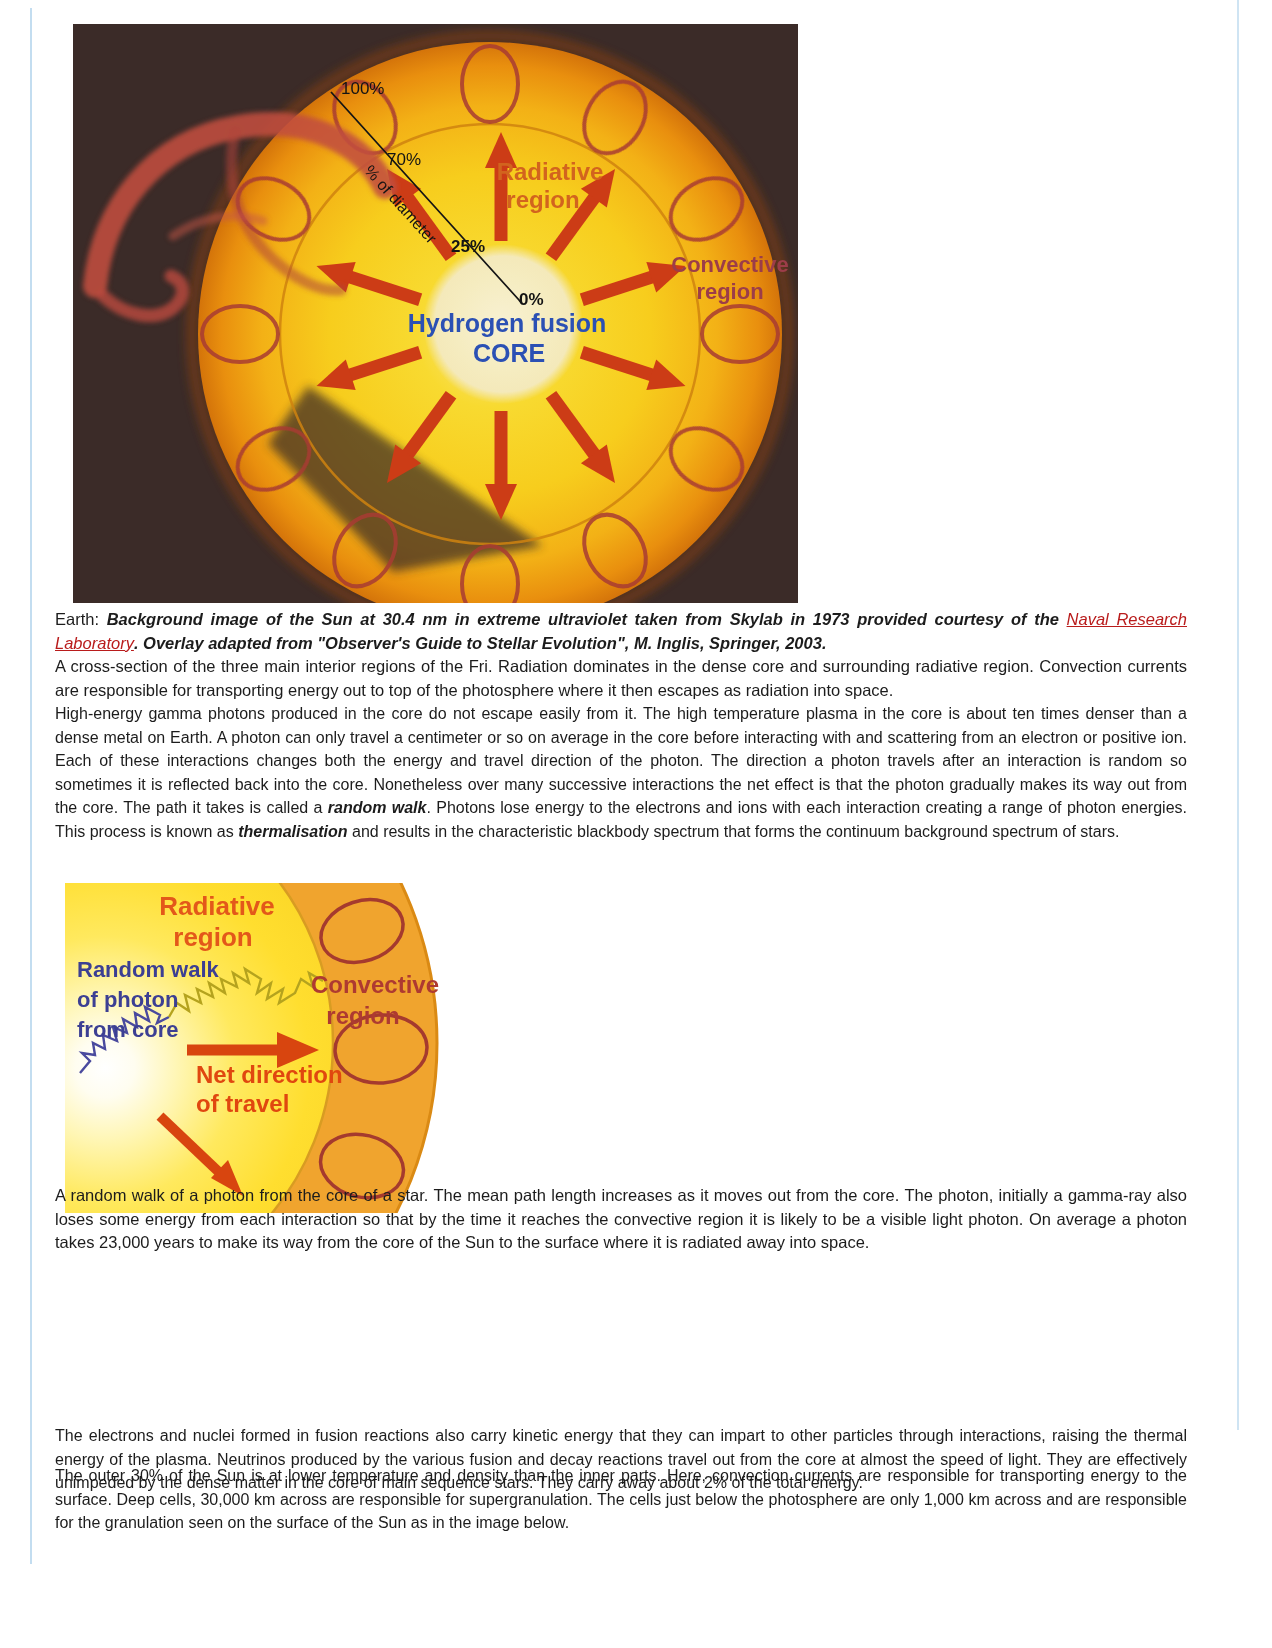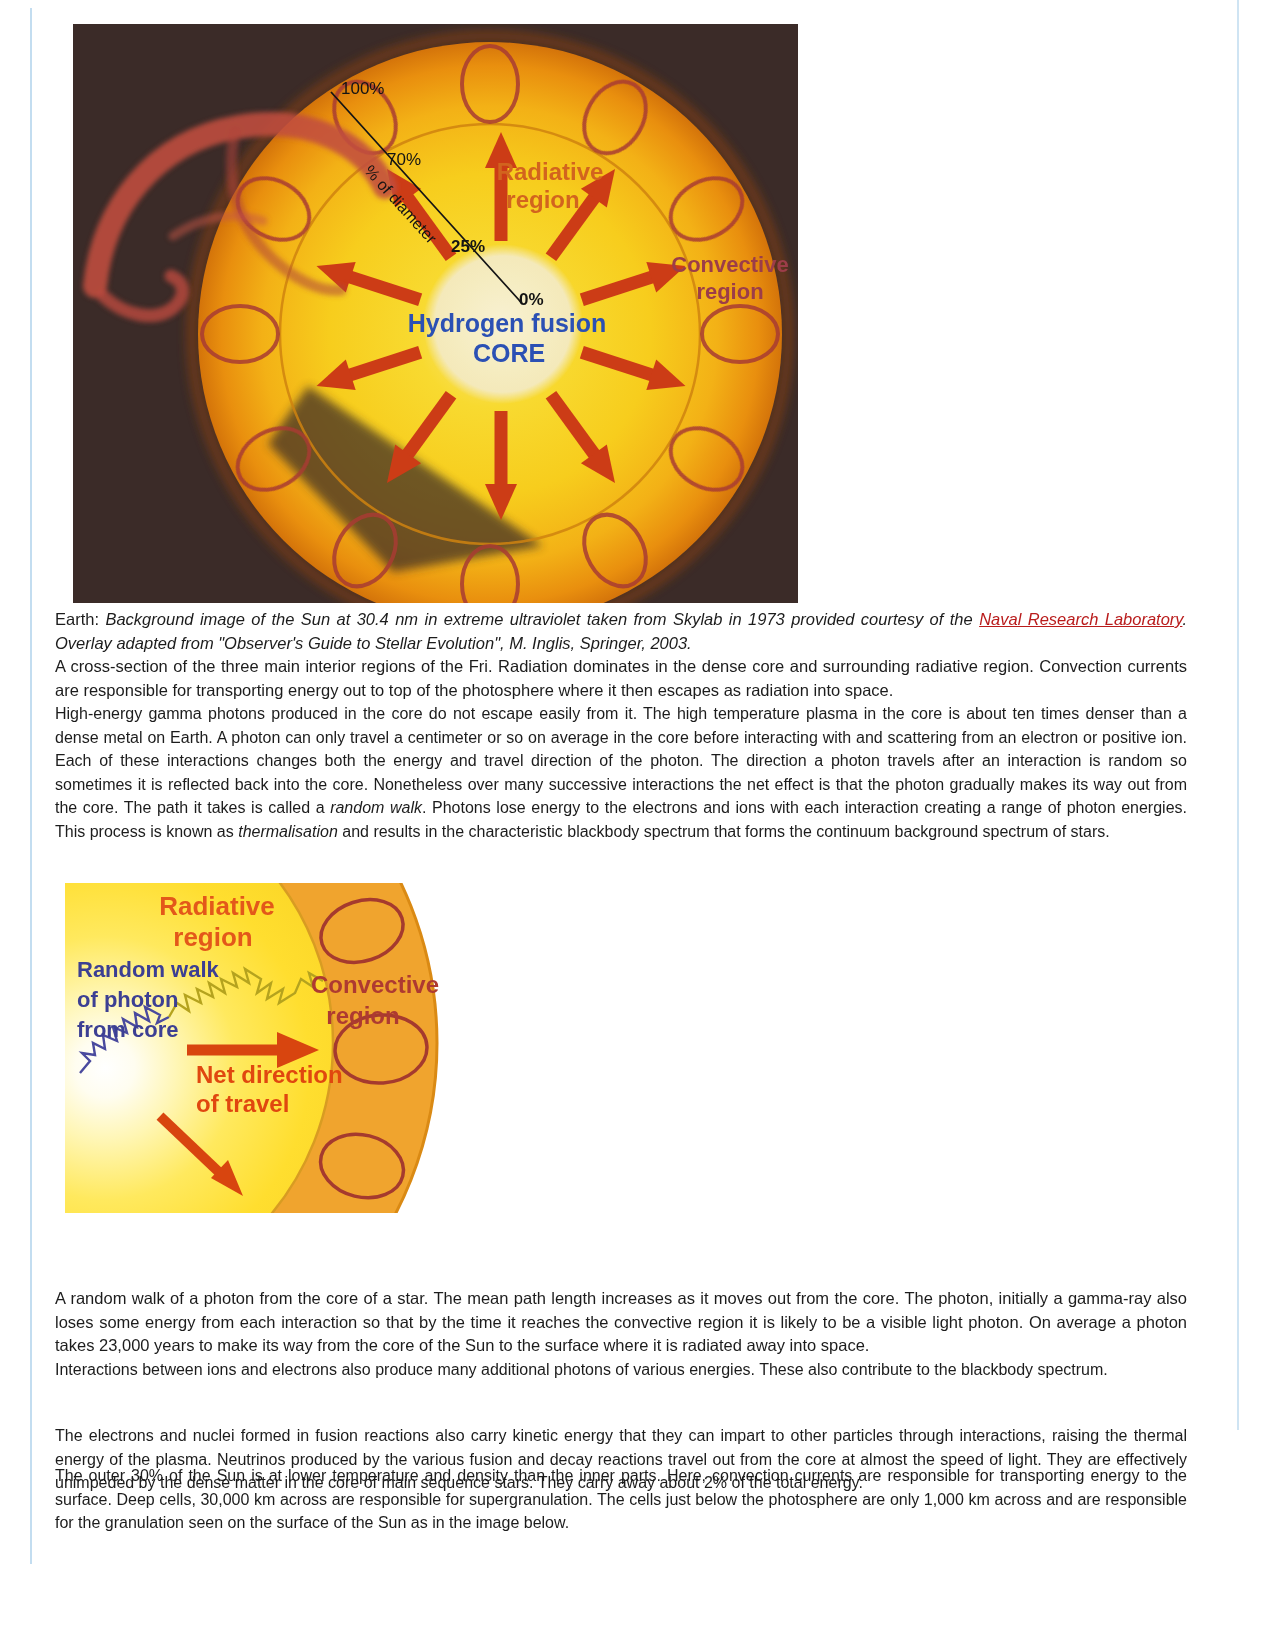--- a/index.html
+++ b/index.html
@@ -10,21 +10,21 @@
   .rule{position:absolute;width:2px;background:#c3ddf0;}
   .rule-left{left:30px;top:8px;height:1556px;}
   .rule-right{left:1237px;top:0px;height:1430px;opacity:.8;}
   figure{margin:0;padding:0;}
   .fig1{position:absolute;left:73px;top:24px;width:725px;height:579px;}
   .fig2{position:absolute;left:65px;top:883px;width:380px;height:330px;}
   .textcol{position:absolute;left:55px;width:1132px;text-align:justify;}
   .textcol p{margin:0;}
   .caption{font-size:16.5px;line-height:23.5px;}
   .bodytext{font-size:16px;line-height:23.5px;}
-  .caption em,.bodytext em{font-style:italic;}
+  .caption em,.bodytext em{font-style:italic;font-weight:bold;}
   a.doclink{color:#b91c1c;text-decoration:underline;font-style:italic;}
   svg text{font-family:"Liberation Sans",sans-serif;}
 </style>
 </head>
 <body>
 
 <div class="rule rule-left"></div>
 <div class="rule rule-right"></div>
 
 <figure class="fig1">
@@ -193,23 +193,22 @@
   <text x="12" y="154" font-size="22" font-weight="bold" fill="#3c3f93">from core</text>
 
   <text x="310" y="110" font-size="24" font-weight="bold" fill="#ae3a31" text-anchor="middle">Convective</text>
   <text x="298" y="141" font-size="24" font-weight="bold" fill="#ae3a31" text-anchor="middle">region</text>
 
   <text x="131" y="200" font-size="24" font-weight="bold" fill="#e0470f">Net direction</text>
   <text x="131" y="229" font-size="24" font-weight="bold" fill="#e0470f">of travel</text>
 </svg>
 </figure>
 
-<div class="textcol" style="top:1287px">
+<div class="textcol" style="top:1184px">
   <p class="caption">A random walk of a photon from the core of a star. The mean path length increases as it moves out from the core. The photon, initially a gamma-ray also loses some energy from each interaction so that by the time it reaches the convective region it is likely to be a visible light photon. On average a photon takes 23,000 years to make its way from the core of the Sun to the surface where it is radiated away into space.</p>
-  <p class="bodytext">Interactions between ions and electrons also produce many additional photons of various energies. These also contribute to the blackbody spectrum.</p>
 </div>
 
 <div class="textcol" style="top:1424px">
   <p class="bodytext">The electrons and nuclei formed in fusion reactions also carry kinetic energy that they can impart to other particles through interactions, raising the thermal energy of the plasma. Neutrinos produced by the various fusion and decay reactions travel out from the core at almost the speed of light. They are effectively unimpeded by the dense matter in the core of main sequence stars. They carry away about 2% of the total energy.</p>
 </div>
 
 <div class="textcol" style="top:1464px">
   <p class="bodytext">The outer 30% of the Sun is at lower temperature and density than the inner parts. Here, convection currents are responsible for transporting energy to the surface. Deep cells, 30,000 km across are responsible for supergranulation. The cells just below the photosphere are only 1,000 km across and are responsible for the granulation seen on the surface of the Sun as in the image below.</p>
 </div>
 

